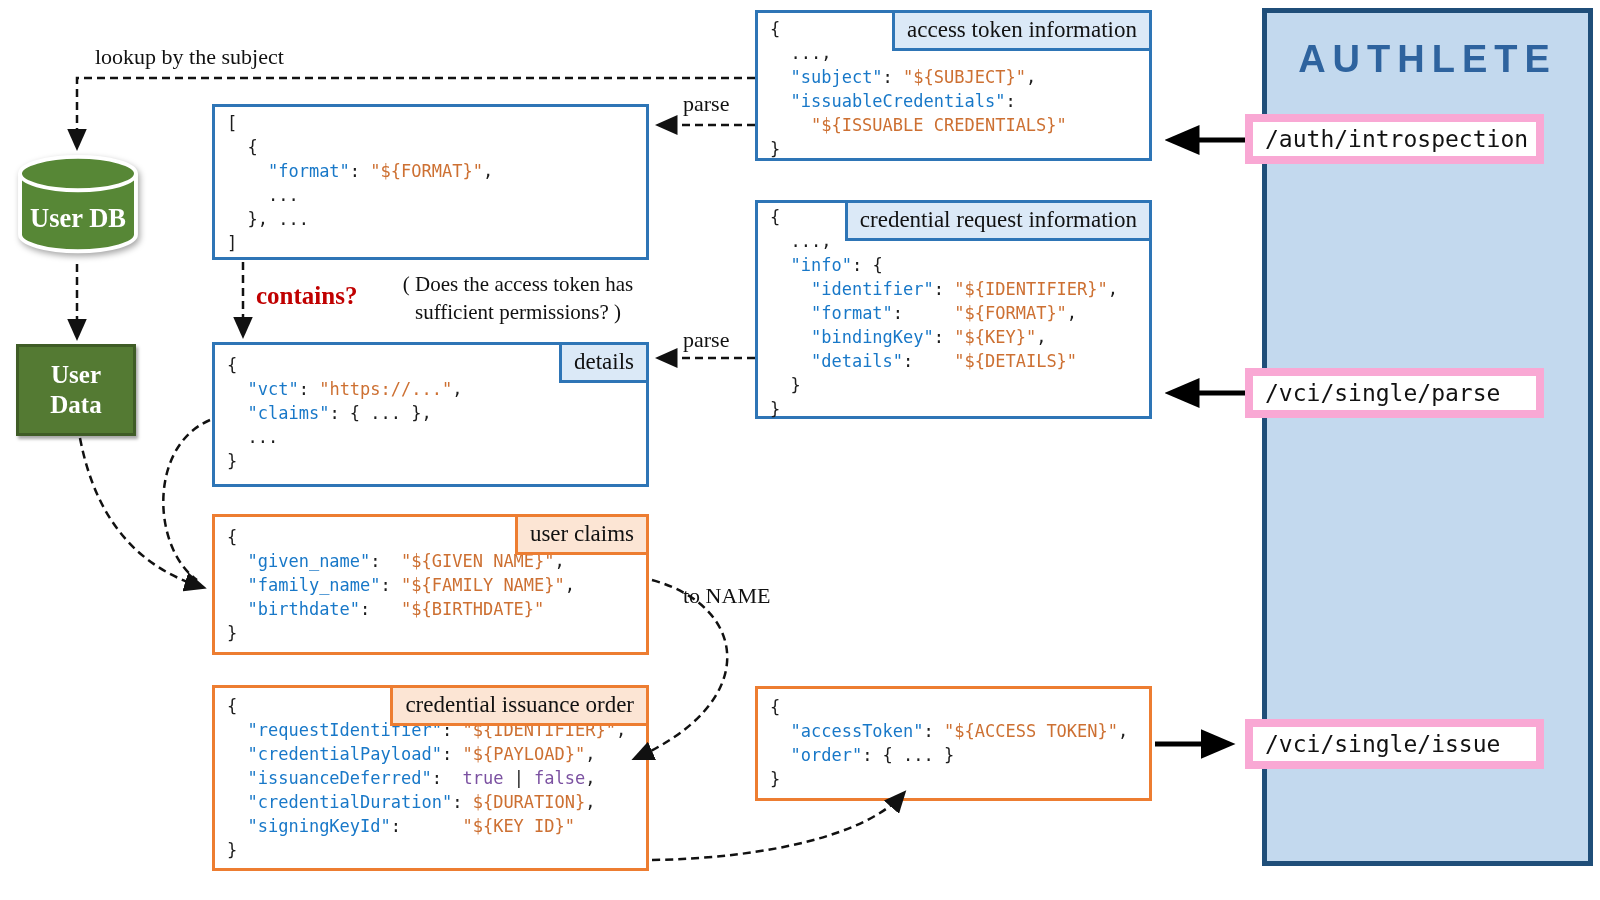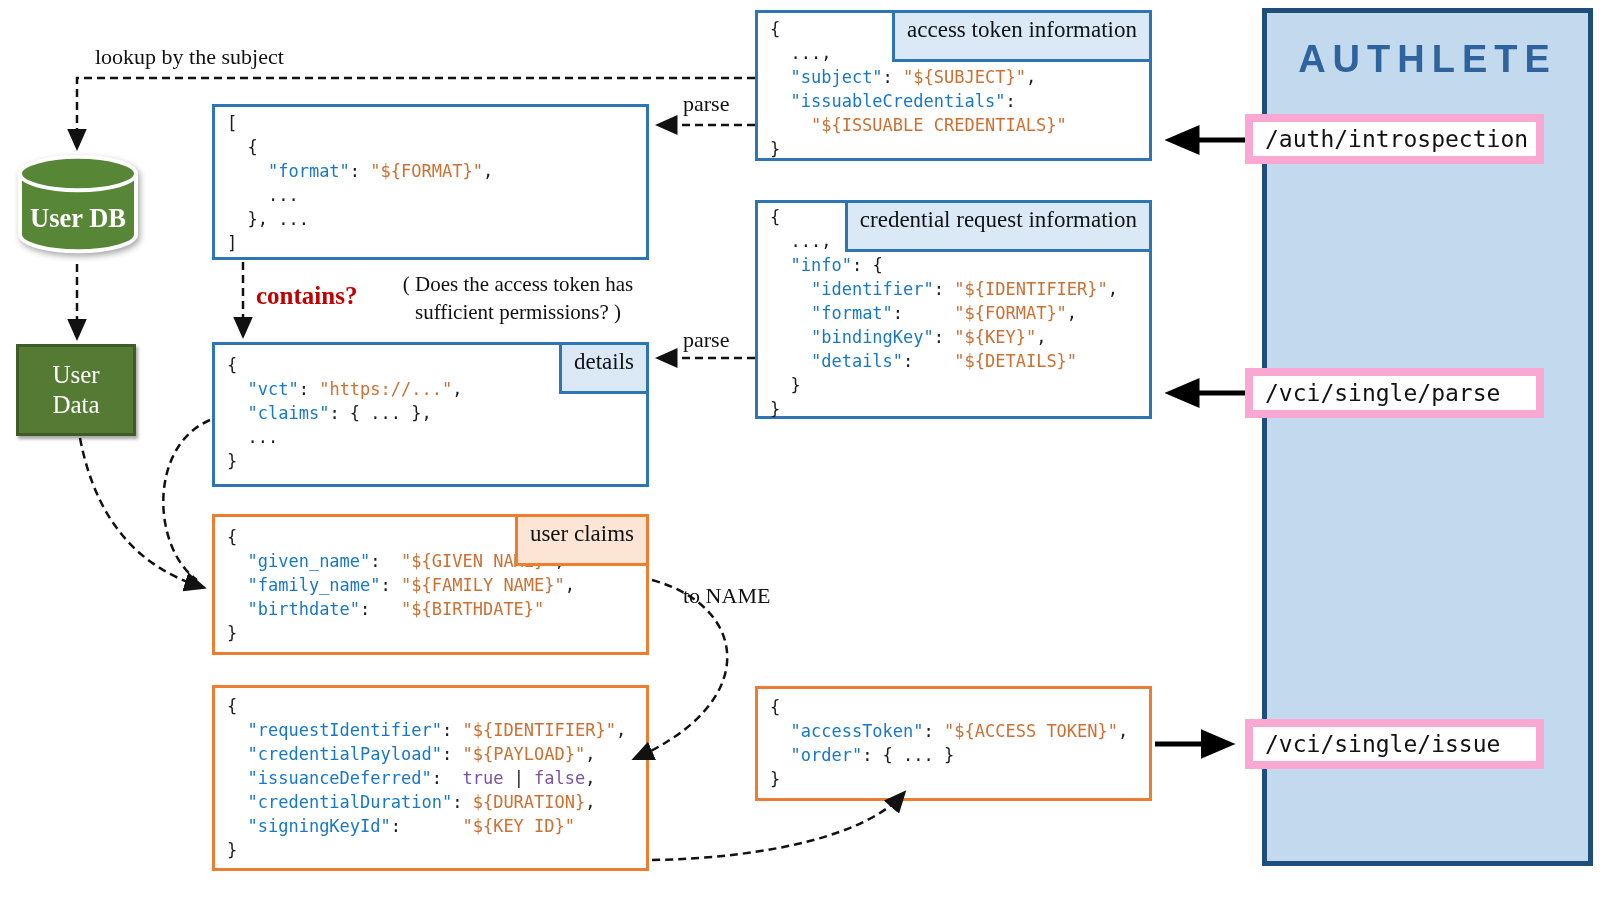--- a/index.html
+++ b/index.html
@@ -4,21 +4,21 @@
 <style>
   * { margin:0; padding:0; box-sizing:border-box; }
   html,body { width:1600px; height:900px; background:#ffffff; overflow:hidden;
               font-family:"Liberation Serif", serif; }
   #canvas { position:relative; width:1600px; height:900px; }
 
   
   .jsonbox { position:absolute; background:#ffffff; }
   .jsonbox.blue   { border:3px solid #2e75b6; }
   .jsonbox.orange { border:3px solid #ed7d31; }
-  .boxtitle { position:absolute; top:-3px; right:-3px; padding:3px 12px 15px 12px;
+  .boxtitle { position:absolute; top:-3px; right:-3px; padding:3px 12px 4px 12px;
               font-size:23px; color:#111; white-space:nowrap; line-height:1.2; }
   .blue  > .boxtitle { background:#dbe9f7; border:3px solid #2e75b6; }
   .orange> .boxtitle { background:#fce5d4; border:3px solid #ed7d31; }
   .code { font-family:"DejaVu Sans Mono", monospace; font-size:17px; line-height:24px;
           white-space:pre; padding:4px 0 0 12px; color:#1c1c1c; }
   .tok-p { color:#1c1c1c; }
   .tok-k { color:#1878c8; }
   .tok-s { color:#cd7032; }
   .tok-b { color:#7b51a1; }
 
@@ -34,21 +34,21 @@
               display:flex; align-items:center; padding-left:12px; color:#111;
               white-space:nowrap; }
 
   
   .userdb { position:absolute; left:14px; top:150px; width:128px; height:112px;
             filter:drop-shadow(2px 3px 3px rgba(0,0,0,0.35)); }
   .userdata { position:absolute; left:16px; top:344px; width:120px; height:92px;
               background:#547a33; border:3px solid #3f5c26;
               box-shadow:2px 3px 3px rgba(0,0,0,0.35);
               display:flex; flex-direction:column; align-items:center; justify-content:center;
-              color:#fff; font-weight:normal; font-size:25px; line-height:30px; }
+              color:#fff; font-weight:bold; font-size:25px; line-height:30px; }
 
   
   .note { position:absolute; color:#111; font-size:22px; }
   .red  { color:#c00000; font-weight:bold; font-size:25px; }
   .center { text-align:center; }
   .prelines { white-space:pre-line; line-height:28px; }
 
   
   #arrows { position:absolute; left:0; top:0; width:1600px; height:900px;
             pointer-events:none; }
@@ -100,20 +100,21 @@
     <div class="boxtitle">details</div>
     <div class="code" style="padding-top:8px;"><div><span class="tok-p">{</span></div><div><span class="tok-p">  </span><span class="tok-k">"vct"</span><span class="tok-p">: </span><span class="tok-s">"https://..."</span><span class="tok-p">,</span></div><div><span class="tok-p">  </span><span class="tok-k">"claims"</span><span class="tok-p">: { ... },</span></div><div><span class="tok-p">  ...</span></div><div><span class="tok-p">}</span></div></div>
   </div>
 
   <div class="jsonbox orange" style="left:212px; top:514px; width:437px; height:141px;">
     <div class="boxtitle">user claims</div>
     <div class="code" style="padding-top:8px;"><div><span class="tok-p">{</span></div><div><span class="tok-p">  </span><span class="tok-k">"given_name"</span><span class="tok-p">:  </span><span class="tok-s">"${GIVEN NAME}"</span><span class="tok-p">,</span></div><div><span class="tok-p">  </span><span class="tok-k">"family_name"</span><span class="tok-p">: </span><span class="tok-s">"${FAMILY NAME}"</span><span class="tok-p">,</span></div><div><span class="tok-p">  </span><span class="tok-k">"birthdate"</span><span class="tok-p">:   </span><span class="tok-s">"${BIRTHDATE}"</span></div><div><span class="tok-p">}</span></div></div>
   </div>
 
   <div class="jsonbox orange" style="left:212px; top:685px; width:437px; height:186px;">
+    <div class="boxtitle">credential issuance order</div>
     <div class="code" style="padding-top:6px;"><div><span class="tok-p">{</span></div><div><span class="tok-p">  </span><span class="tok-k">"requestIdentifier"</span><span class="tok-p">: </span><span class="tok-s">"${IDENTIFIER}"</span><span class="tok-p">,</span></div><div><span class="tok-p">  </span><span class="tok-k">"credentialPayload"</span><span class="tok-p">: </span><span class="tok-s">"${PAYLOAD}"</span><span class="tok-p">,</span></div><div><span class="tok-p">  </span><span class="tok-k">"issuanceDeferred"</span><span class="tok-p">:  </span><span class="tok-b">true</span><span class="tok-p"> | </span><span class="tok-b">false</span><span class="tok-p">,</span></div><div><span class="tok-p">  </span><span class="tok-k">"credentialDuration"</span><span class="tok-p">: </span><span class="tok-s">${DURATION}</span><span class="tok-p">,</span></div><div><span class="tok-p">  </span><span class="tok-k">"signingKeyId"</span><span class="tok-p">:      </span><span class="tok-s">"${KEY ID}"</span></div><div><span class="tok-p">}</span></div></div>
   </div>
 
   <div class="jsonbox orange" style="left:755px; top:686px; width:397px; height:115px;">
     <div class="code" style="padding-top:6px;"><div><span class="tok-p">{</span></div><div><span class="tok-p">  </span><span class="tok-k">"accessToken"</span><span class="tok-p">: </span><span class="tok-s">"${ACCESS TOKEN}"</span><span class="tok-p">,</span></div><div><span class="tok-p">  </span><span class="tok-k">"order"</span><span class="tok-p">: { ... }</span></div><div><span class="tok-p">}</span></div></div>
   </div>
 
   <div class="note" style="left:95px; top:44px;">lookup by the subject</div>
   <div class="note" style="left:683px; top:91px;">parse</div>
   <div class="note" style="left:683px; top:327px;">parse</div>

